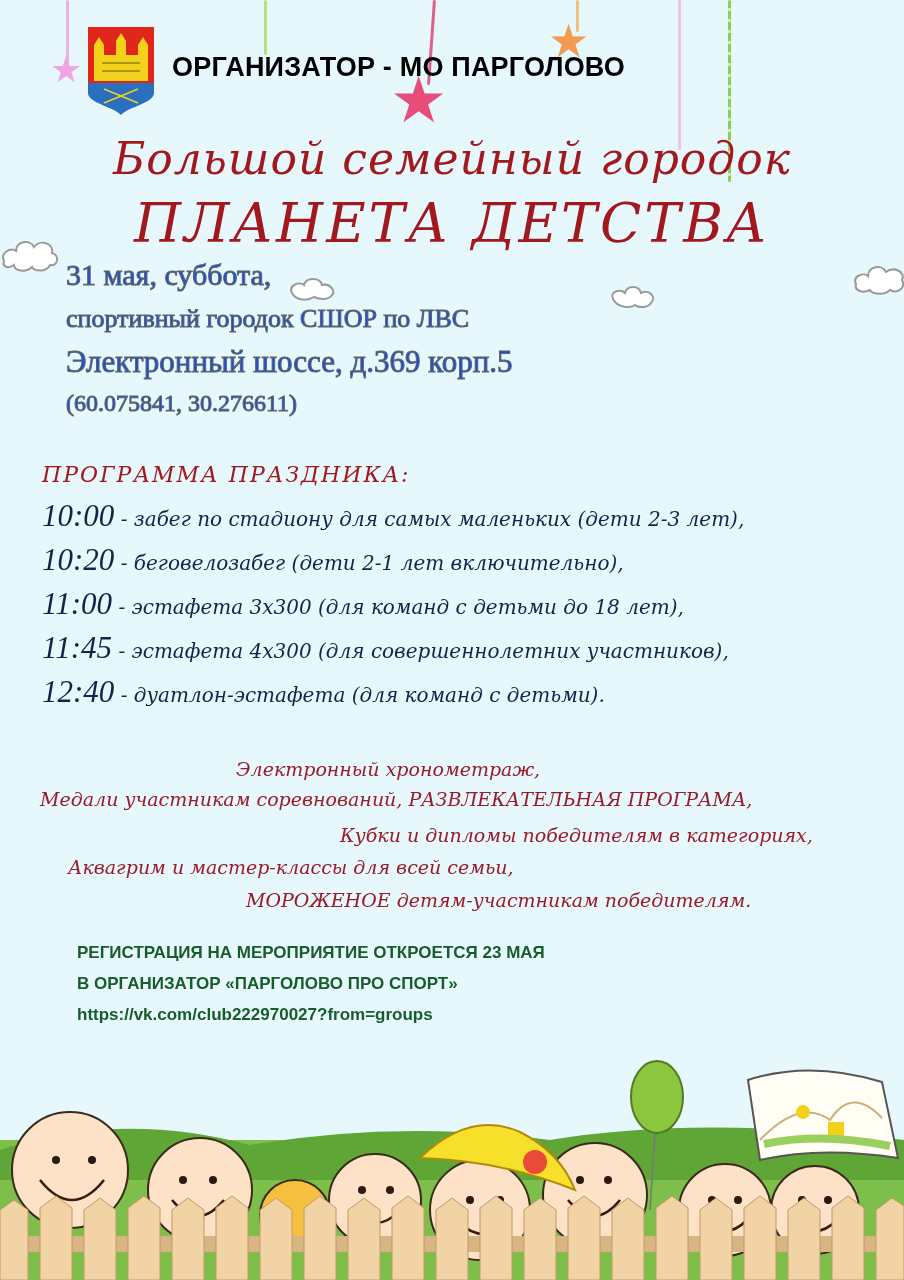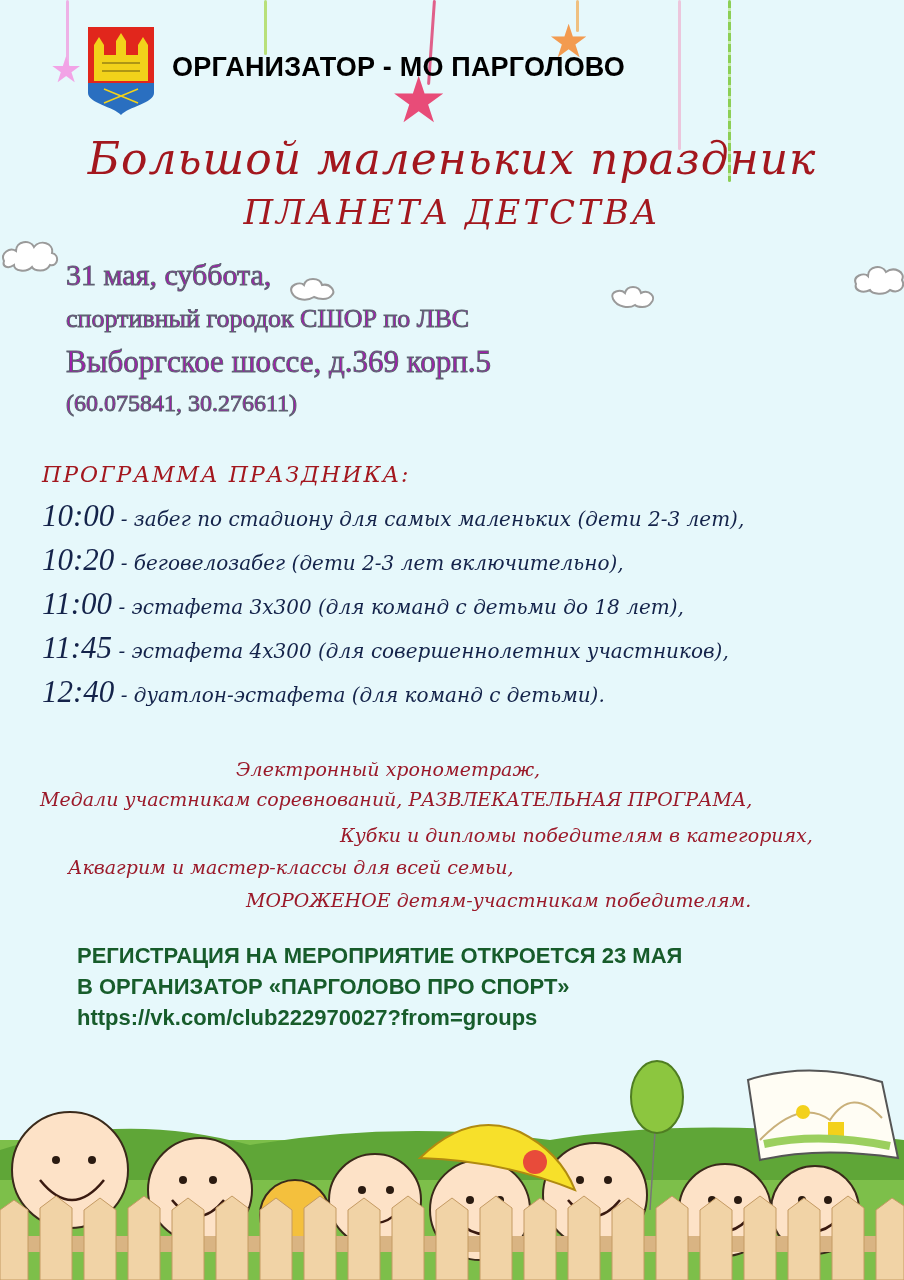--- a/index.html
+++ b/index.html
@@ -8,36 +8,36 @@
   .abs{position:absolute;}
   .string{position:absolute;width:3px;border-radius:2px;}
   .star{position:absolute;font-size:64px;line-height:1;}
   .cloud{position:absolute;}
   .crest{left:88px;top:27px;width:66px;height:88px;}
   .org{left:172px;top:52px;font-family:"Liberation Sans",sans-serif;font-weight:bold;
        font-size:27px;color:#000000;letter-spacing:0.2px;white-space:nowrap;}
   .title1,.title2{left:0;width:904px;text-align:center;font-family:"DejaVu Serif",serif;
        font-style:italic;color:#a3171e;white-space:nowrap;}
   .title1{top:133px;font-size:44px;letter-spacing:1px;}
-  .title2{top:192px;font-size:34px;letter-spacing:3px;}
-  .info{left:66px;font-family:"Liberation Serif",serif;color:#a21caf;
+  .title2{top:192px;font-size:54px;letter-spacing:3px;}
+  .info{left:66px;font-family:"Liberation Serif",serif;color:#1d4ed8;
         -webkit-text-stroke:1px #5c6470;white-space:nowrap;}
   .info1{top:258px;font-size:30px;}
   .info2{top:304px;font-size:26px;}
   .info3{top:344px;font-size:31px;}
   .info4{top:390px;font-size:24px;}
   .prog-head{left:42px;top:462px;font-family:"DejaVu Serif",serif;font-style:italic;
         color:#a3171e;font-size:22px;letter-spacing:2px;white-space:nowrap;}
   .prog-row{left:42px;font-family:"DejaVu Serif",serif;font-style:italic;color:#14234a;
         white-space:nowrap;font-size:20px;}
   .prog-row .time{font-size:31px;font-family:"Liberation Serif",serif;font-style:italic;}
   .feat{font-family:"DejaVu Serif",serif;font-style:italic;color:#9b1a2a;
         font-size:19px;white-space:nowrap;}
   .reg{left:77px;font-family:"Liberation Sans",sans-serif;font-weight:bold;
-       color:#175c2b;font-size:22px;white-space:nowrap;}
+       color:#175c2b;font-size:17px;white-space:nowrap;}
   .footer-art{left:0;top:1040px;width:904px;height:240px;}
 </style>
 </head>
 <body>
 
 <div class="string" style="left:66px;top:0;height:70px;background:#eeb1e6;"></div>
 <div class="star" style="left:50px;top:52px;font-size:36px;color:#f2a3e6;">★</div>
 <div class="string" style="left:264px;top:0;height:55px;background:#b8e07a;"></div>
 <div class="string" style="left:430px;top:0;height:85px;background:#e0608a;transform:rotate(4deg);"></div>
 <div class="star" style="left:390px;top:68px;color:#e84c78;">★</div>
@@ -71,34 +71,34 @@
       <line x1="14" y1="36" x2="52" y2="36"></line>
       <line x1="14" y1="44" x2="52" y2="44"></line>
     </g>
   <g stroke="#f2d21a" stroke-width="1.5">
       <line x1="16" y1="62" x2="50" y2="76"></line>
       <line x1="50" y1="62" x2="16" y2="76"></line>
     </g>
 </svg>
 <div class="abs org">ОРГАНИЗАТОР - МО ПАРГОЛОВО</div>
 
-<div class="abs title1">Большой маленьких праздник</div>
+<div class="abs title1">Большой семейный городок</div>
 <div class="abs title2">ПЛАНЕТА ДЕТСТВА</div>
 
 <div class="abs info info1">31 мая, суббота,</div>
 <div class="abs info info2">спортивный городок СШОР по ЛВС</div>
-<div class="abs info info3">Выборгское шоссе, д.369 корп.5</div>
+<div class="abs info info3">Электронный шоссе, д.369 корп.5</div>
 <div class="abs info info4">(60.075841, 30.276611)</div>
 
 <div class="abs prog-head">ПРОГРАММА ПРАЗДНИКА:</div>
 <div class="abs prog-row" style="top:498px;">
   <span class="time">10:00</span><span> - забег по стадиону для самых маленьких (дети 2-3 лет),</span>
 </div>
 <div class="abs prog-row" style="top:542px;">
-  <span class="time">10:20</span><span> - беговелозабег (дети 2-3 лет включительно),</span>
+  <span class="time">10:20</span><span> - беговелозабег (дети 2-1 лет включительно),</span>
 </div>
 <div class="abs prog-row" style="top:586px;">
   <span class="time">11:00</span><span> - эстафета 3х300 (для команд с детьми до 18 лет),</span>
 </div>
 <div class="abs prog-row" style="top:630px;">
   <span class="time">11:45</span><span> - эстафета 4х300 (для совершеннолетних участников),</span>
 </div>
 <div class="abs prog-row" style="top:674px;">
   <span class="time">12:40</span><span> - дуатлон-эстафета (для команд с детьми).</span>
 </div>

